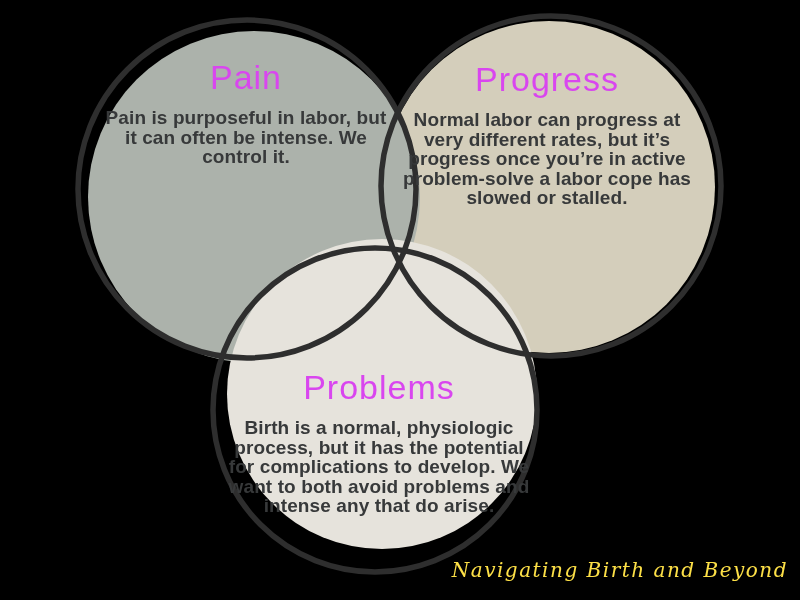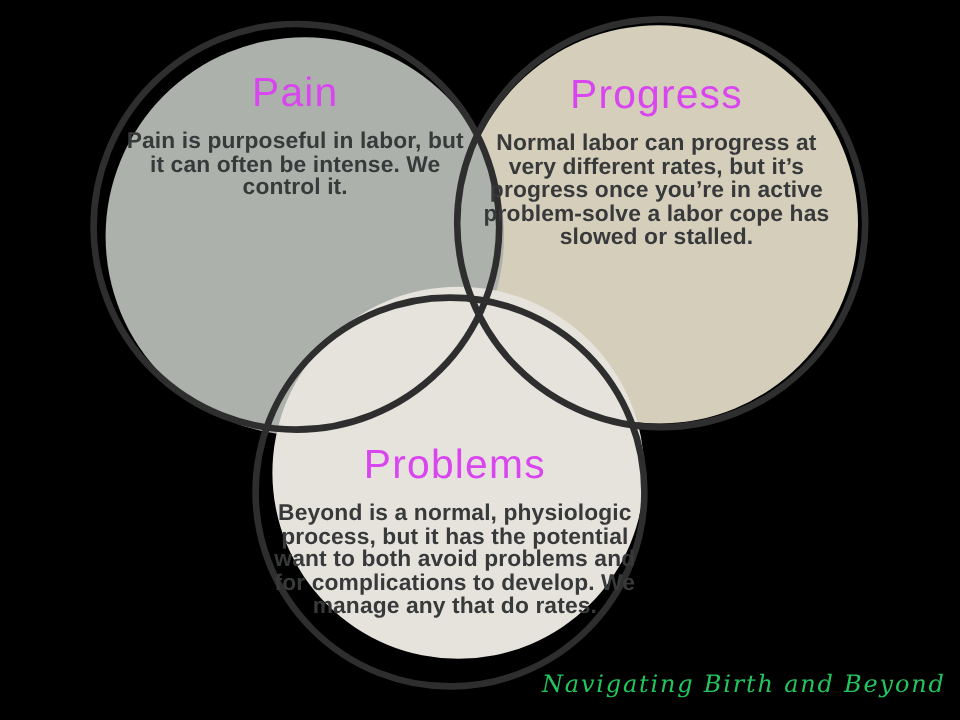--- a/index.html
+++ b/index.html
@@ -50,21 +50,21 @@
   .progress-text{ left: 387px; top: 60px;  width: 320px; }
   .problems-text{ left: 209px; top: 368px; width: 340px; }
   .signature {
     position: absolute;
     right: 12px;
     top: 558px;
     font-family: "DejaVu Serif", serif;
     font-style: italic;
     font-size: 20px;
     letter-spacing: 1.5px;
-    color: #22c55e;
+    color: #fde047;
     white-space: nowrap;
   }
 </style>
 </head>
 <body>
 
 <div class="stage">
 
   <svg class="venn-svg" viewBox="0 0 800 600" aria-hidden="true">
     <rect x="0" y="0" width="800" height="600" fill="#000000"></rect>
@@ -94,23 +94,23 @@
       <div class="line">very different rates, but it’s</div>
       <div class="line">progress once you’re in active</div>
       <div class="line">problem-solve a labor cope has</div>
       <div class="line">slowed or stalled.</div>
     </div>
   </div>
 
   <div class="circle-text problems-text">
     <div class="circle-title">Problems</div>
     <div class="circle-body">
-      <div class="line">Beyond is a normal, physiologic</div>
+      <div class="line">Birth is a normal, physiologic</div>
       <div class="line">process, but it has the potential</div>
+      <div class="line">for complications to develop. We</div>
       <div class="line">want to both avoid problems and</div>
-      <div class="line">for complications to develop. We</div>
-      <div class="line">manage any that do rates.</div>
+      <div class="line">intense any that do arise.</div>
     </div>
   </div>
 
   <div class="signature">Navigating Birth and Beyond</div>
 
 </div>
 
 </body></html>

